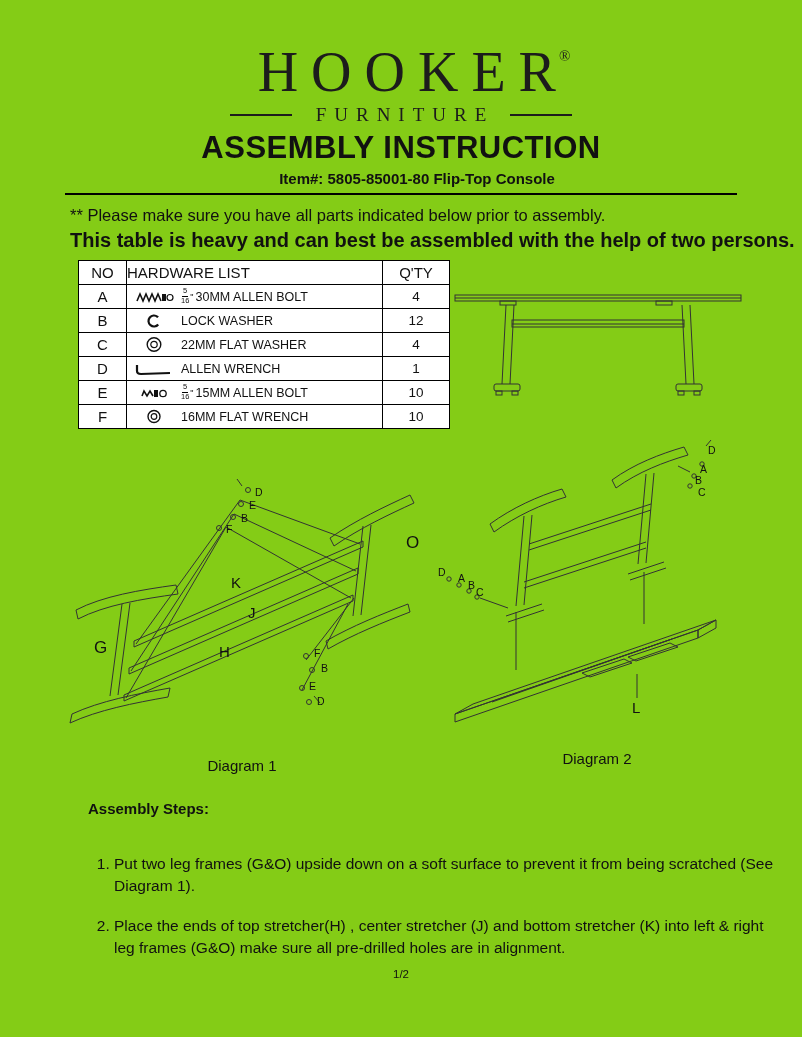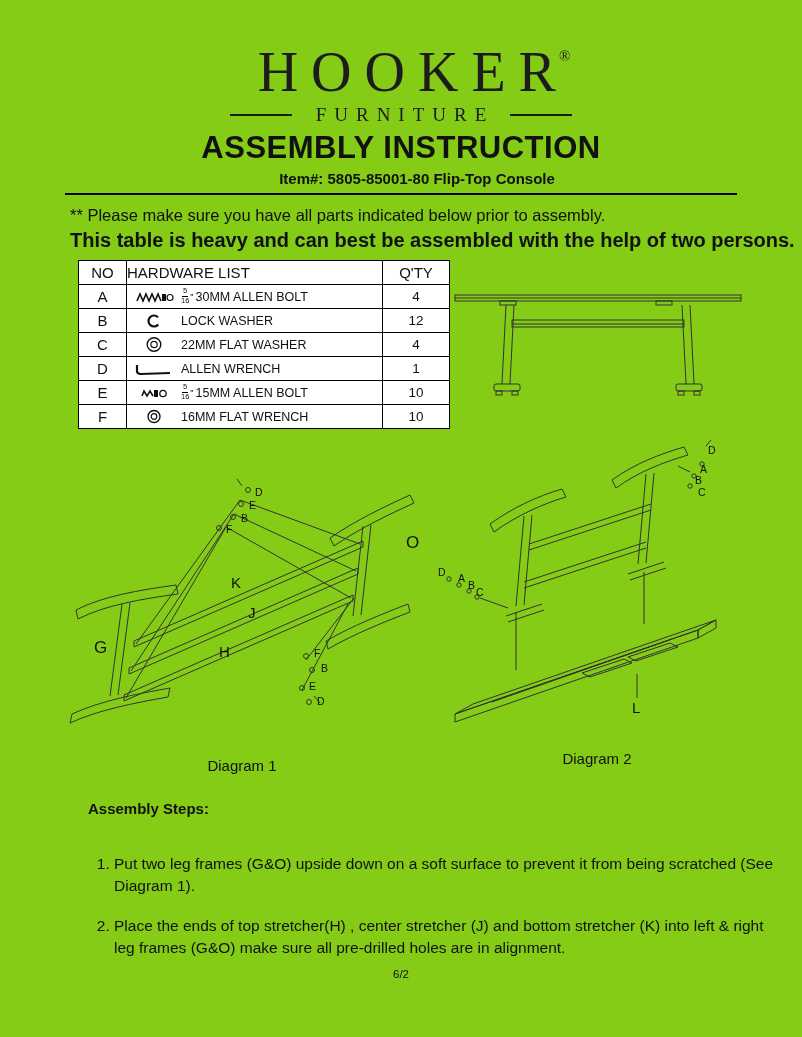--- a/index.html
+++ b/index.html
@@ -342,14 +342,14 @@
     <text x="200" y="281" class="mid-label">L</text>
   </svg>
   <div class="caption" style="left:432px;top:750px;width:330px;">Diagram 2</div>
 
   <div class="steps-heading">Assembly Steps:</div>
   <ol class="steps">
     <li><span>Put two leg frames (G&amp;O) upside down on a soft surface to prevent it from being scratched (See Diagram 1).</span></li>
     <li><span>Place the ends of top stretcher(H) , center stretcher (J) and bottom stretcher (K) into left &amp; right leg frames (G&amp;O) make sure all pre-drilled holes are in alignment.</span></li>
   </ol>
 
-  <div class="footer-page">6/2</div>
+  <div class="footer-page">1/2</div>
 </div>
 
 </body></html>

